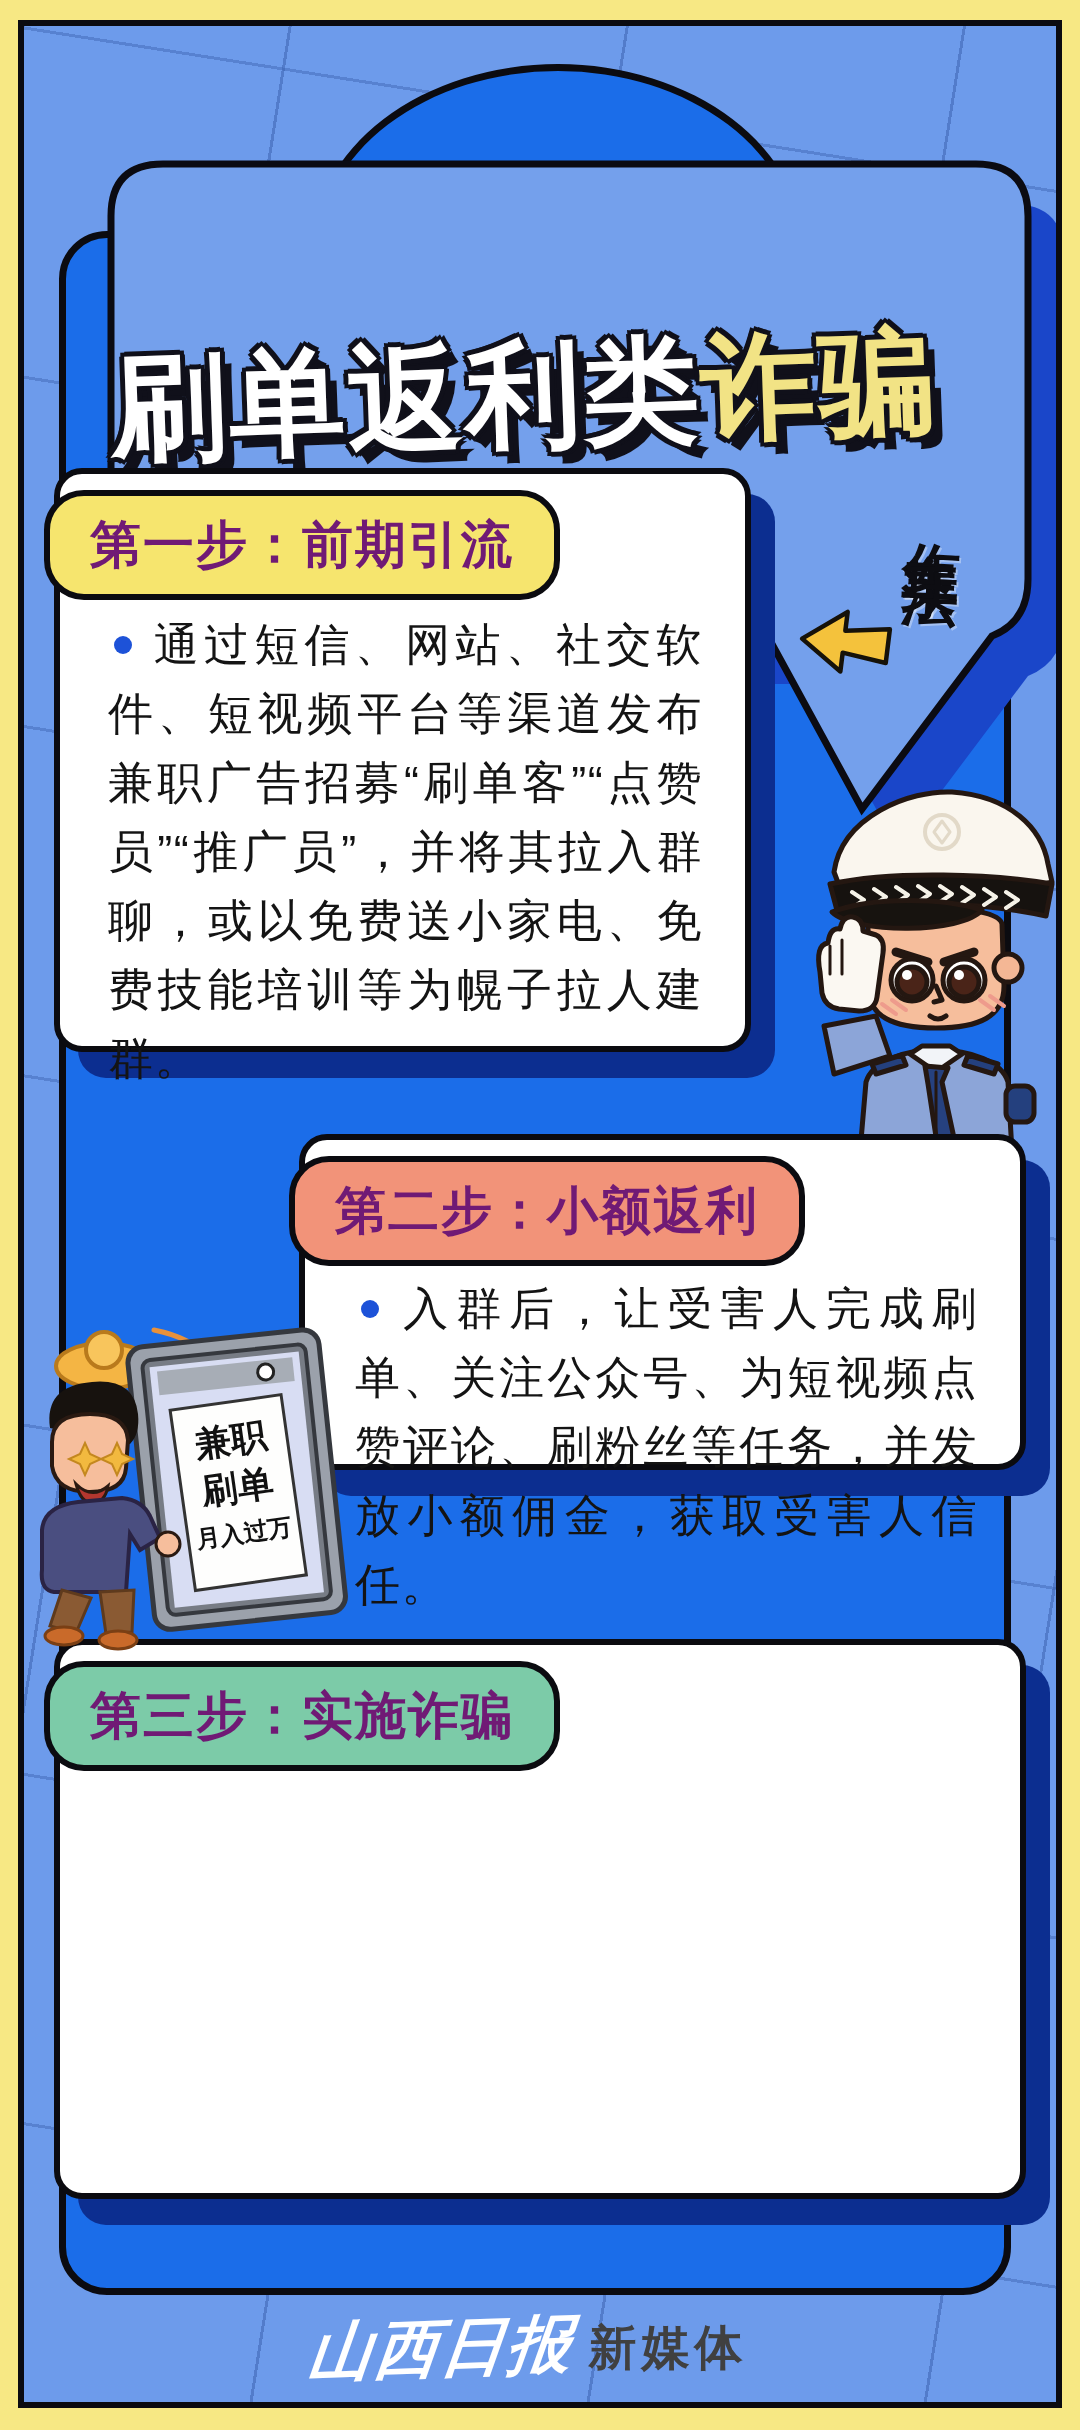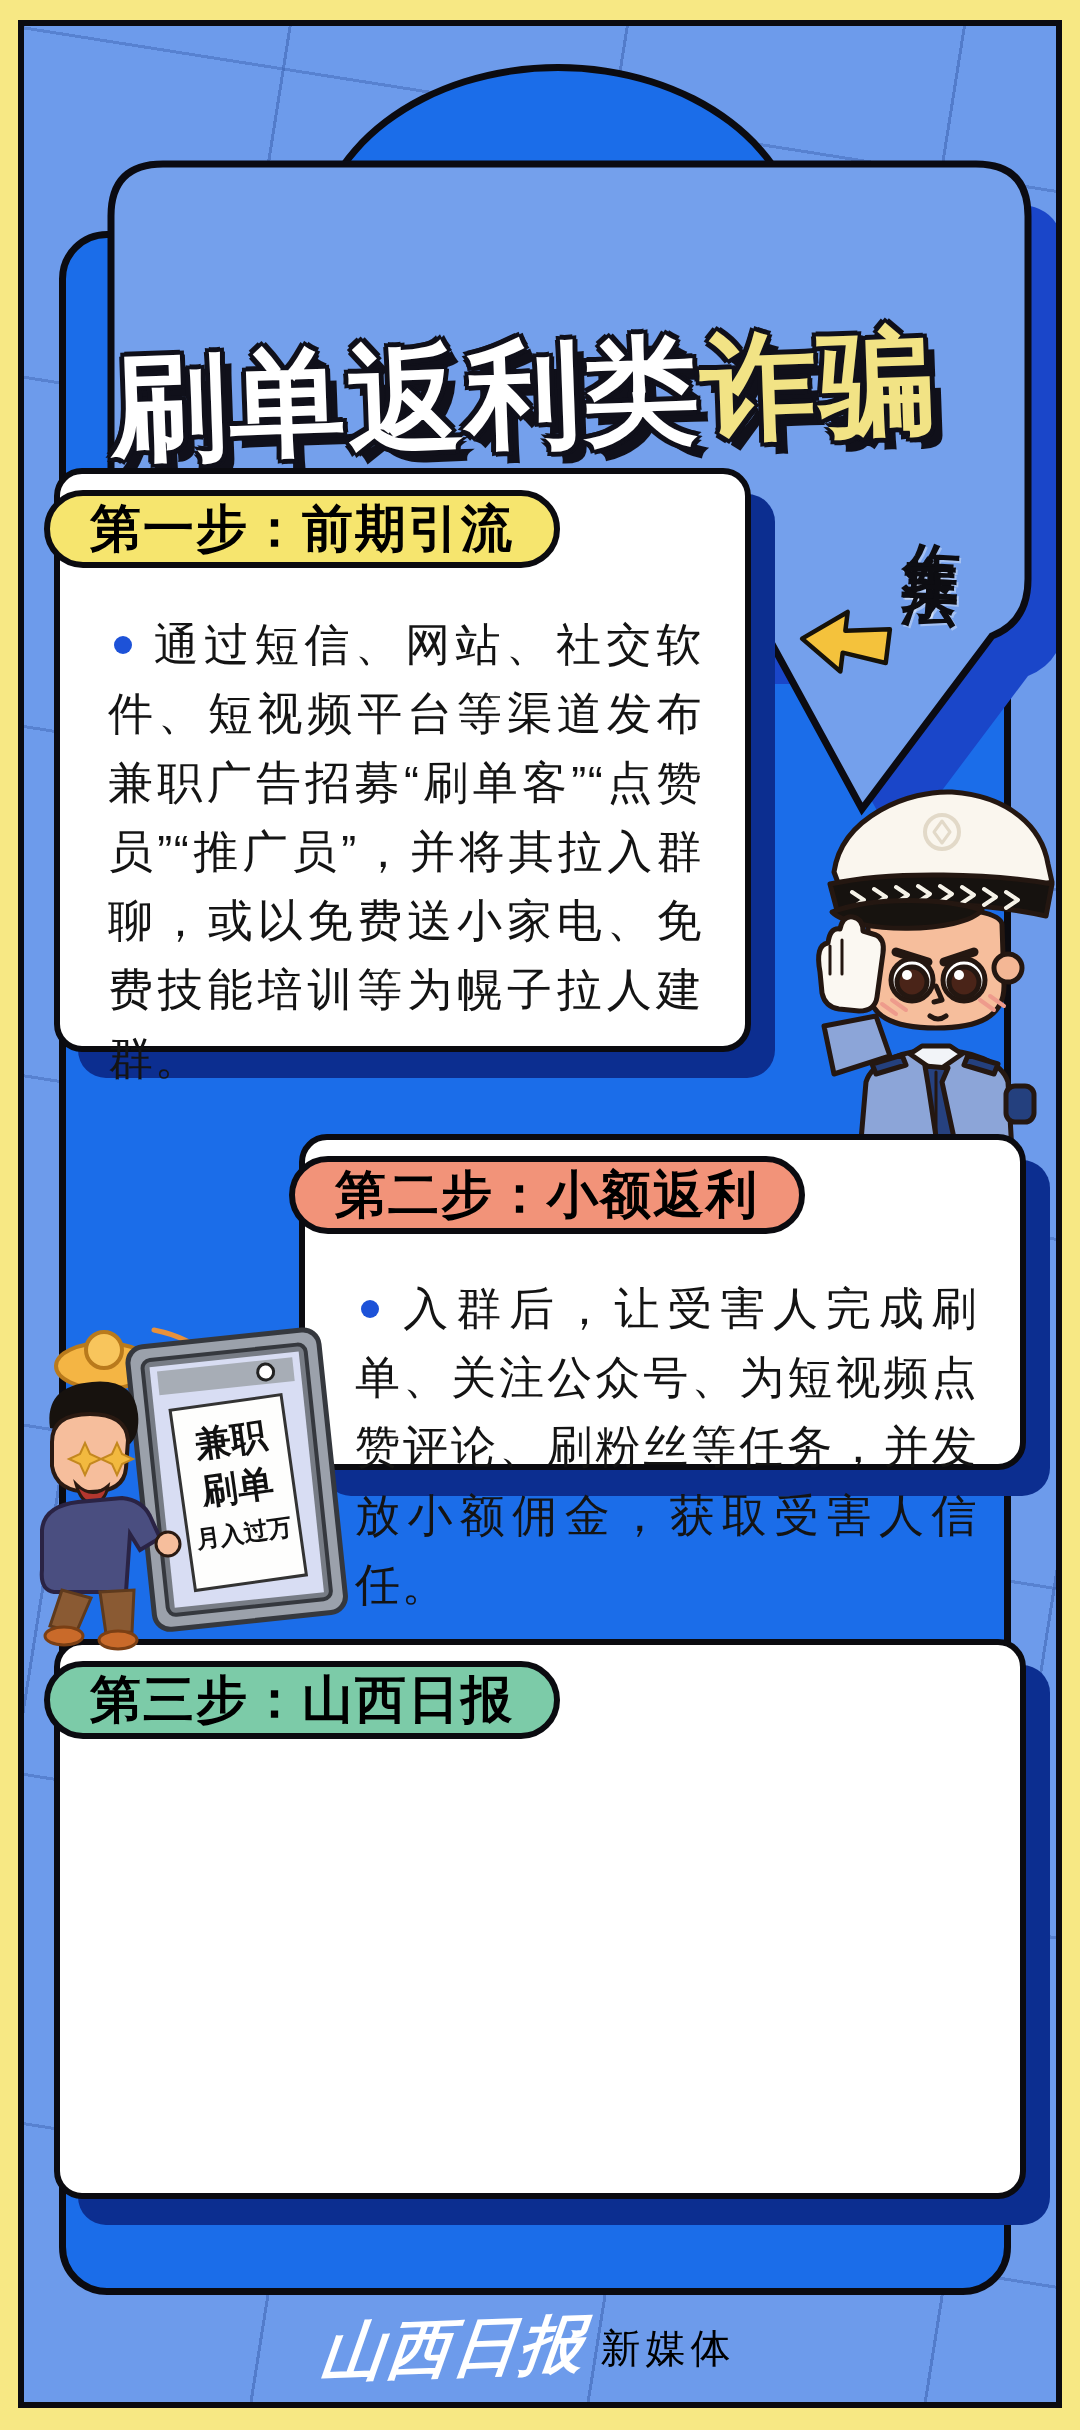--- a/index.html
+++ b/index.html
@@ -28,38 +28,38 @@
   
   .side-label{position:absolute;left:872px;top:472px;z-index:2;writing-mode:vertical-rl;text-orientation:upright;
     font-size:57px;font-weight:900;color:#0D0D12;letter-spacing:9px;transform:rotate(3deg);
     text-shadow:2px 2px 0 rgba(255,255,255,.35);}
   .arrow-svg{position:absolute;left:772px;top:578px;width:100px;height:76px;z-index:2;transform:rotate(7deg);}
   .officer-svg{position:absolute;left:788px;top:748px;width:244px;height:382px;z-index:2;}
   .man-svg{position:absolute;left:-6px;top:1242px;width:336px;height:390px;z-index:4;}
   
   .card{position:absolute;background:#FFFFFF;border:6px solid #0B0B10;border-radius:28px;
     box-shadow:24px 26px 0 #0C2E90;z-index:3;box-sizing:border-box;}
-  .card .pill{position:absolute;left:-16px;top:16px;height:66px;padding:0 40px;border:6px solid #0B0B10;
-    border-radius:40px;display:flex;align-items:center;font-size:51px;font-weight:800;color:#000000;
+  .card .pill{position:absolute;left:-16px;top:16px;height:66px;padding:16px 40px;border:6px solid #0B0B10;
+    border-radius:40px;display:flex;align-items:center;font-size:51px;font-weight:800;color:#701a75;
     letter-spacing:2px;white-space:nowrap;}
   .card1{left:30px;top:442px;width:697px;height:584px;padding:120px 26px 0 32px;}
   .card2{left:275px;top:1108px;width:727px;height:336px;padding:118px 26px 0 34px;}
   .card3{left:30px;top:1613px;width:972px;height:560px;padding:118px 28px 0 34px;}
   .pill1{background:#F6E56E;}
   .pill2{background:#F29379;}
   .pill3{background:#7CCBA8;}
   .card .body{margin:16px;font-size:45px;line-height:69px;color:#141414;letter-spacing:1.5px;text-align:justify;}
   .bullet{display:inline-block;width:18px;height:18px;border-radius:50%;background:#1D52D8;
     margin:0 18px 6px 6px;vertical-align:middle;}
   
   .footer{position:absolute;left:35px;top:2272px;width:938px;height:100px;z-index:2;
     display:flex;align-items:center;justify-content:center;gap:16px;}
   .brand-script{font-family:"DejaVu Serif","Liberation Serif",serif;font-style:italic;font-weight:700;
     font-size:64px;color:#FFFFFF;transform:skewX(-8deg) rotate(-2deg);letter-spacing:2px;}
-  .brand-suffix{font-size:40px;font-weight:400;color:#000000;letter-spacing:5px;}
+  .brand-suffix{font-size:48px;font-weight:700;color:#404040;letter-spacing:5px;}
 </style>
 </head>
 <body>
 
 <div class="poster">
   <div class="inner">
 
     <div class="dome"></div>
     <div class="panel"></div>
 
@@ -118,21 +118,21 @@
 
     <section class="card card2">
       <div class="pill pill2">
         <span>第二步：小额返利</span>
       </div>
       <p class="body"><span class="bullet"></span><span>入群后，让受害人完成刷单、关注公众号、为短视频点赞评论、刷粉丝等任务，并发放小额佣金，获取受害人信任。</span></p>
     </section>
 
     <section class="card card3">
       <div class="pill pill3">
-        <span>第三步：山西日报</span>
+        <span>第三步：实施诈骗</span>
       </div>
     </section>
 
     <svg class="man-svg" viewBox="0 0 336 390">
       <g>
         <path d="M116 84 q60 10 80 70 M136 62 q70 14 90 84" stroke="#E8913B" stroke-width="5" fill="none" stroke-linecap="round"></path>
         <ellipse cx="86" cy="98" rx="48" ry="23" fill="#F4B544" stroke="#B97A1C" stroke-width="4"></ellipse>
         <circle cx="86" cy="82" r="18" fill="#F8C55C" stroke="#B97A1C" stroke-width="4"></circle>
         <g transform="rotate(-6 215 205)">
           <rect x="122" y="70" width="192" height="284" rx="16" fill="#9BA1AB" stroke="#35383E" stroke-width="5"></rect>

